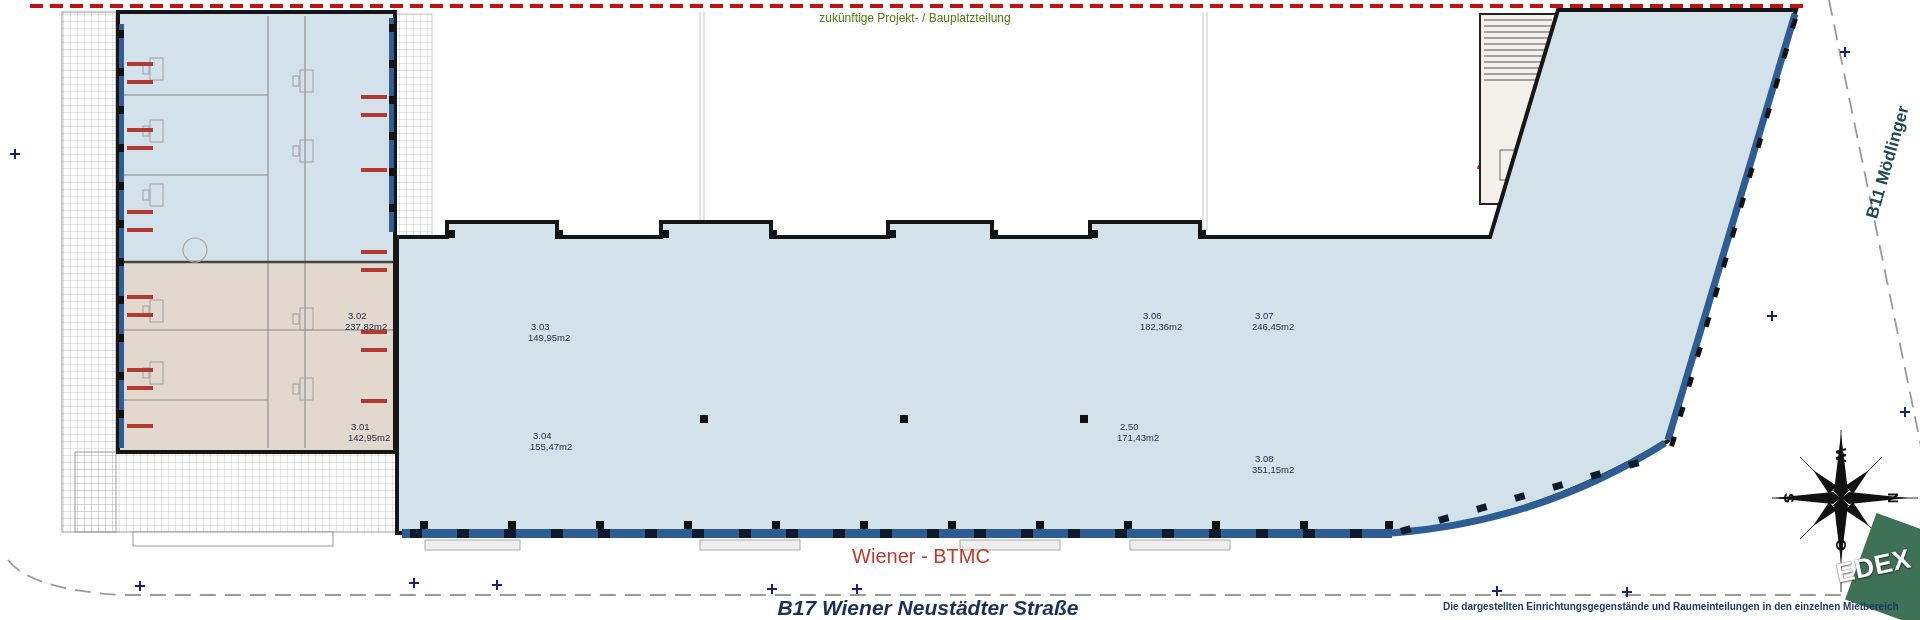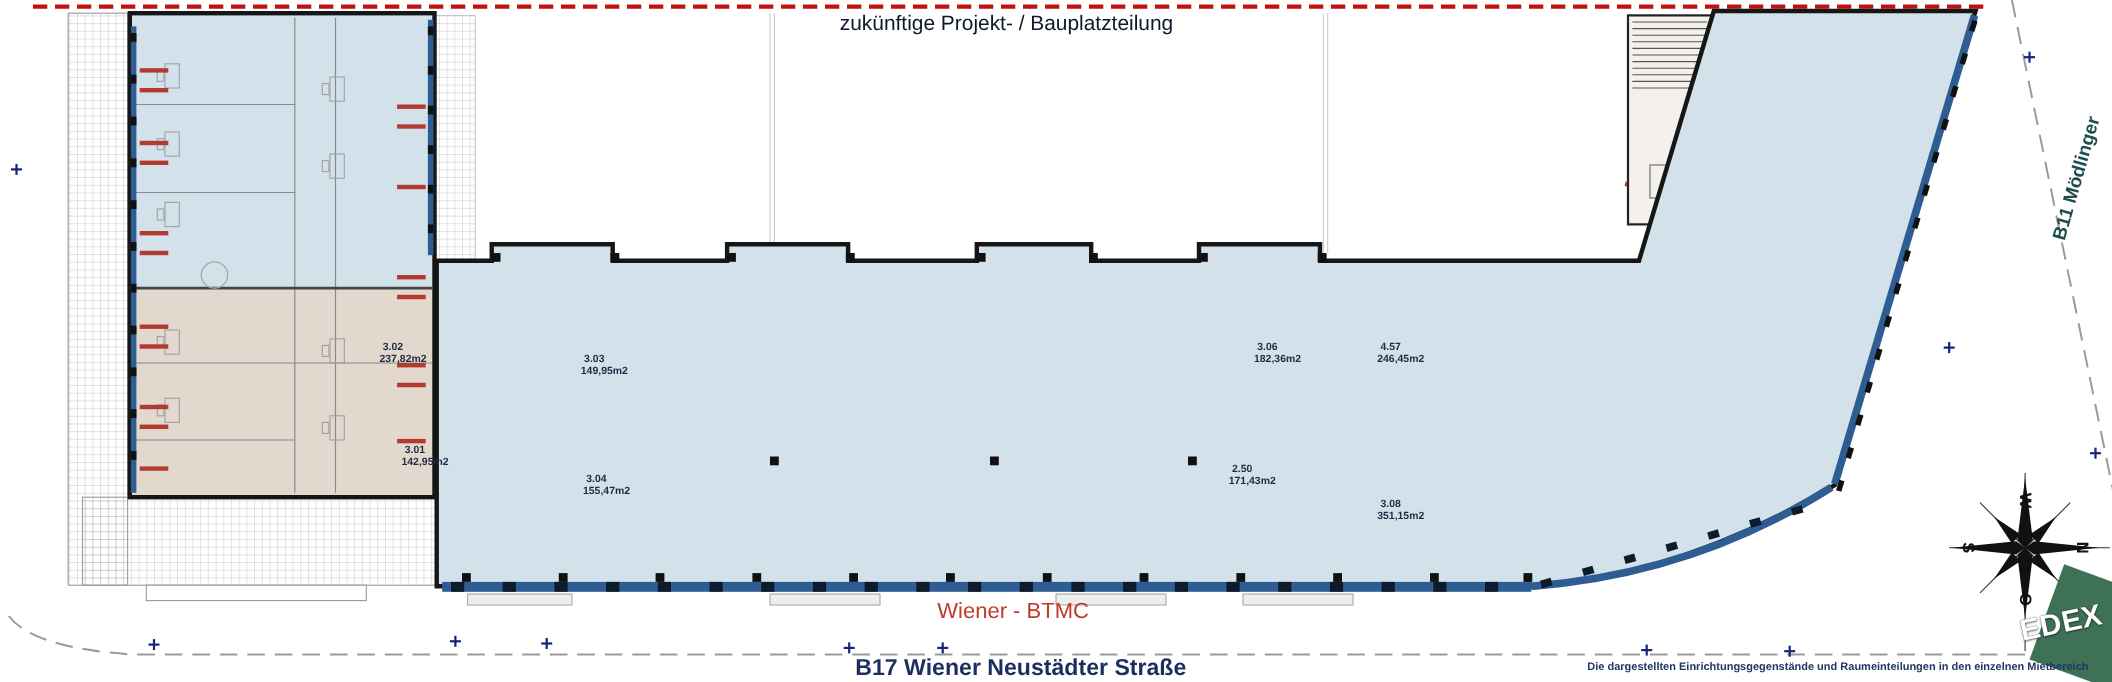--- a/index.html
+++ b/index.html
@@ -1,25 +1,25 @@
 <!DOCTYPE html>
 <html><head>
 <meta charset="utf-8">
 <style>
   html,body{margin:0;padding:0;background:#fff;}
   .canvas{position:relative;width:1920px;height:620px;background:#ffffff;overflow:hidden;
           font-family:"Liberation Sans", sans-serif;}
   svg{position:absolute;left:0;top:0;}
   .txt{position:absolute;white-space:nowrap;}
-  .title-red{font-size:19px;color:#0f172a;transform:translateX(-50%);}
+  .title-red{font-size:12px;color:#4d7c0f;transform:translateX(-50%);}
   .gewerbe{font-size:20px;color:#c0392b;transform:translateX(-50%);}
   .street-bottom{font-size:21px;font-weight:700;color:#1b2f5e;transform:translateX(-50%);}
   .street-right{font-size:17px;font-weight:700;color:#1f4d4d;transform-origin:0 50%;transform:rotate(-74deg);}
   .disclaimer{font-size:10px;font-weight:700;color:#1f3864;}
-  .room-label{position:absolute;font-size:9.5px;font-weight:700;color:#1f2a44;line-height:11px;}
+  .room-label{position:absolute;font-size:9.5px;font-weight:400;color:#1f2a44;line-height:11px;}
   .room-label .rid{padding-left:3px;}
   .edex-text{font-size:27px;font-weight:700;color:#ffffff;letter-spacing:.5px;
              transform:rotate(-12deg);text-shadow:0 1px 2px rgba(0,0,0,.55),0 0 1px #333;}
 </style>
 </head>
 <body>
 
 <div class="canvas">
 
 <svg width="1920" height="620" viewBox="0 0 1920 620">
@@ -558,26 +558,26 @@
         <line x1="1772" y1="311" x2="1772" y2="321" stroke="#16237e" stroke-width="2"></line>
         <line x1="1840" y1="52" x2="1850" y2="52" stroke="#16237e" stroke-width="2"></line>
         <line x1="1845" y1="47" x2="1845" y2="57" stroke="#16237e" stroke-width="2"></line>
         <line x1="1900" y1="412" x2="1910" y2="412" stroke="#16237e" stroke-width="2"></line>
         <line x1="1905" y1="407" x2="1905" y2="417" stroke="#16237e" stroke-width="2"></line>
       </g>
 </svg>
 
 <div class="txt title-red" style="left:915px;top:11px;">zukünftige Projekt- / Bauplatzteilung</div>
 <div class="txt gewerbe" style="left:921px;top:545px;">Wiener - BTMC</div>
-<div class="txt street-bottom" style="left:928px;top:596px;">B17 Wiener Neustädter Straße</div>
+<div class="txt street-bottom" style="left:928px;top:596px;font-style:italic;">B17 Wiener Neustädter Straße</div>
 <div class="txt street-right" style="left:1872px;top:208px;">B11 Mödlinger</div>
 <div class="txt disclaimer" style="left:1443px;top:601px;">Die dargestellten Einrichtungsgegenstände und Raumeinteilungen in den einzelnen Mietbereich</div>
 <div class="txt edex-text" style="left:1836px;top:551px;">EDEX</div>
 <div id="room-labels">
-      <div class="room-label" style="left: 348px; top: 404px; margin-left: 17px;">
+      <div class="room-label" style="left: 348px; top: 421px;">
         <div class="rid">3.01</div>
         <div class="rarea">142,95m2</div>
       </div>
       <div class="room-label" style="left: 345px; top: 310px;">
         <div class="rid">3.02</div>
         <div class="rarea">237,82m2</div>
       </div>
       <div class="room-label" style="left: 528px; top: 321px;">
         <div class="rid">3.03</div>
         <div class="rarea">149,95m2</div>
@@ -588,21 +588,21 @@
       </div>
       <div class="room-label" style="left: 1117px; top: 421px;">
         <div class="rid">2.50</div>
         <div class="rarea">171,43m2</div>
       </div>
       <div class="room-label" style="left: 1115px; top: 310px; margin-left: 25px;">
         <div class="rid">3.06</div>
         <div class="rarea">182,36m2</div>
       </div>
       <div class="room-label" style="left: 1252px; top: 310px;">
-        <div class="rid">4.57</div>
+        <div class="rid">3.07</div>
         <div class="rarea">246,45m2</div>
       </div>
       <div class="room-label" style="left: 1252px; top: 421px; margin-top: 32px;">
         <div class="rid">3.08</div>
         <div class="rarea">351,15m2</div>
       </div>
     </div>
 
 </div>
 

